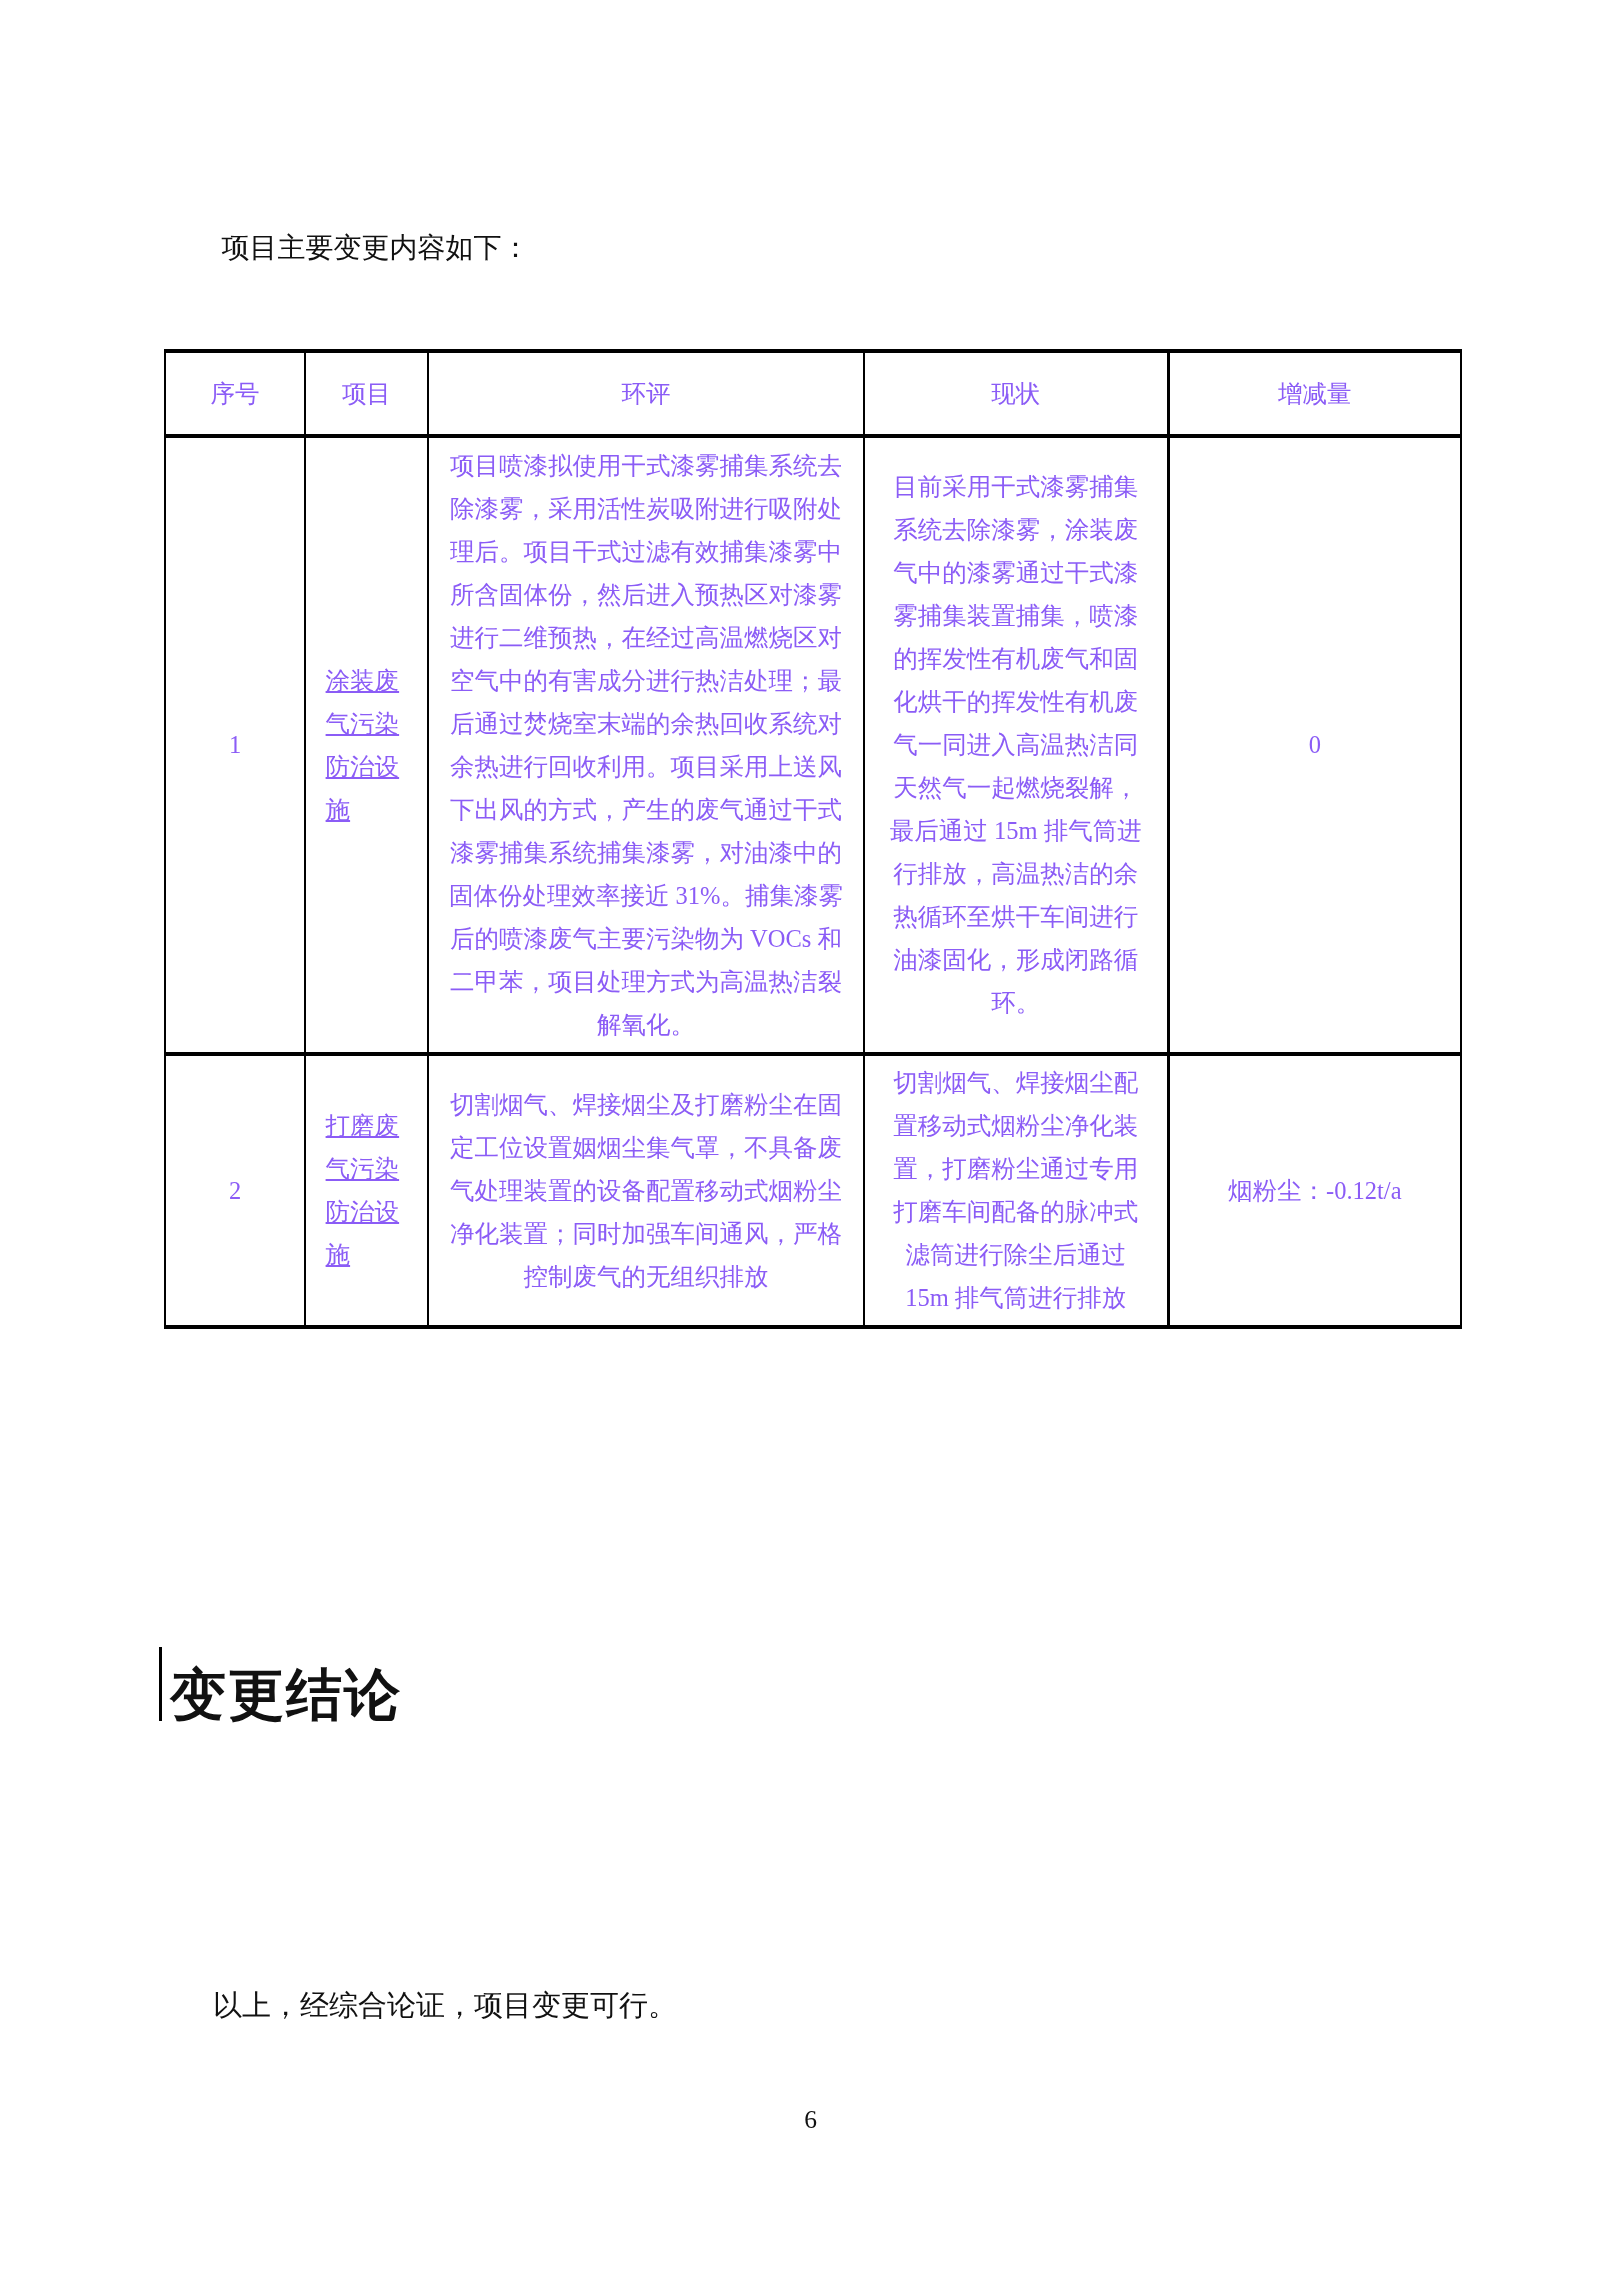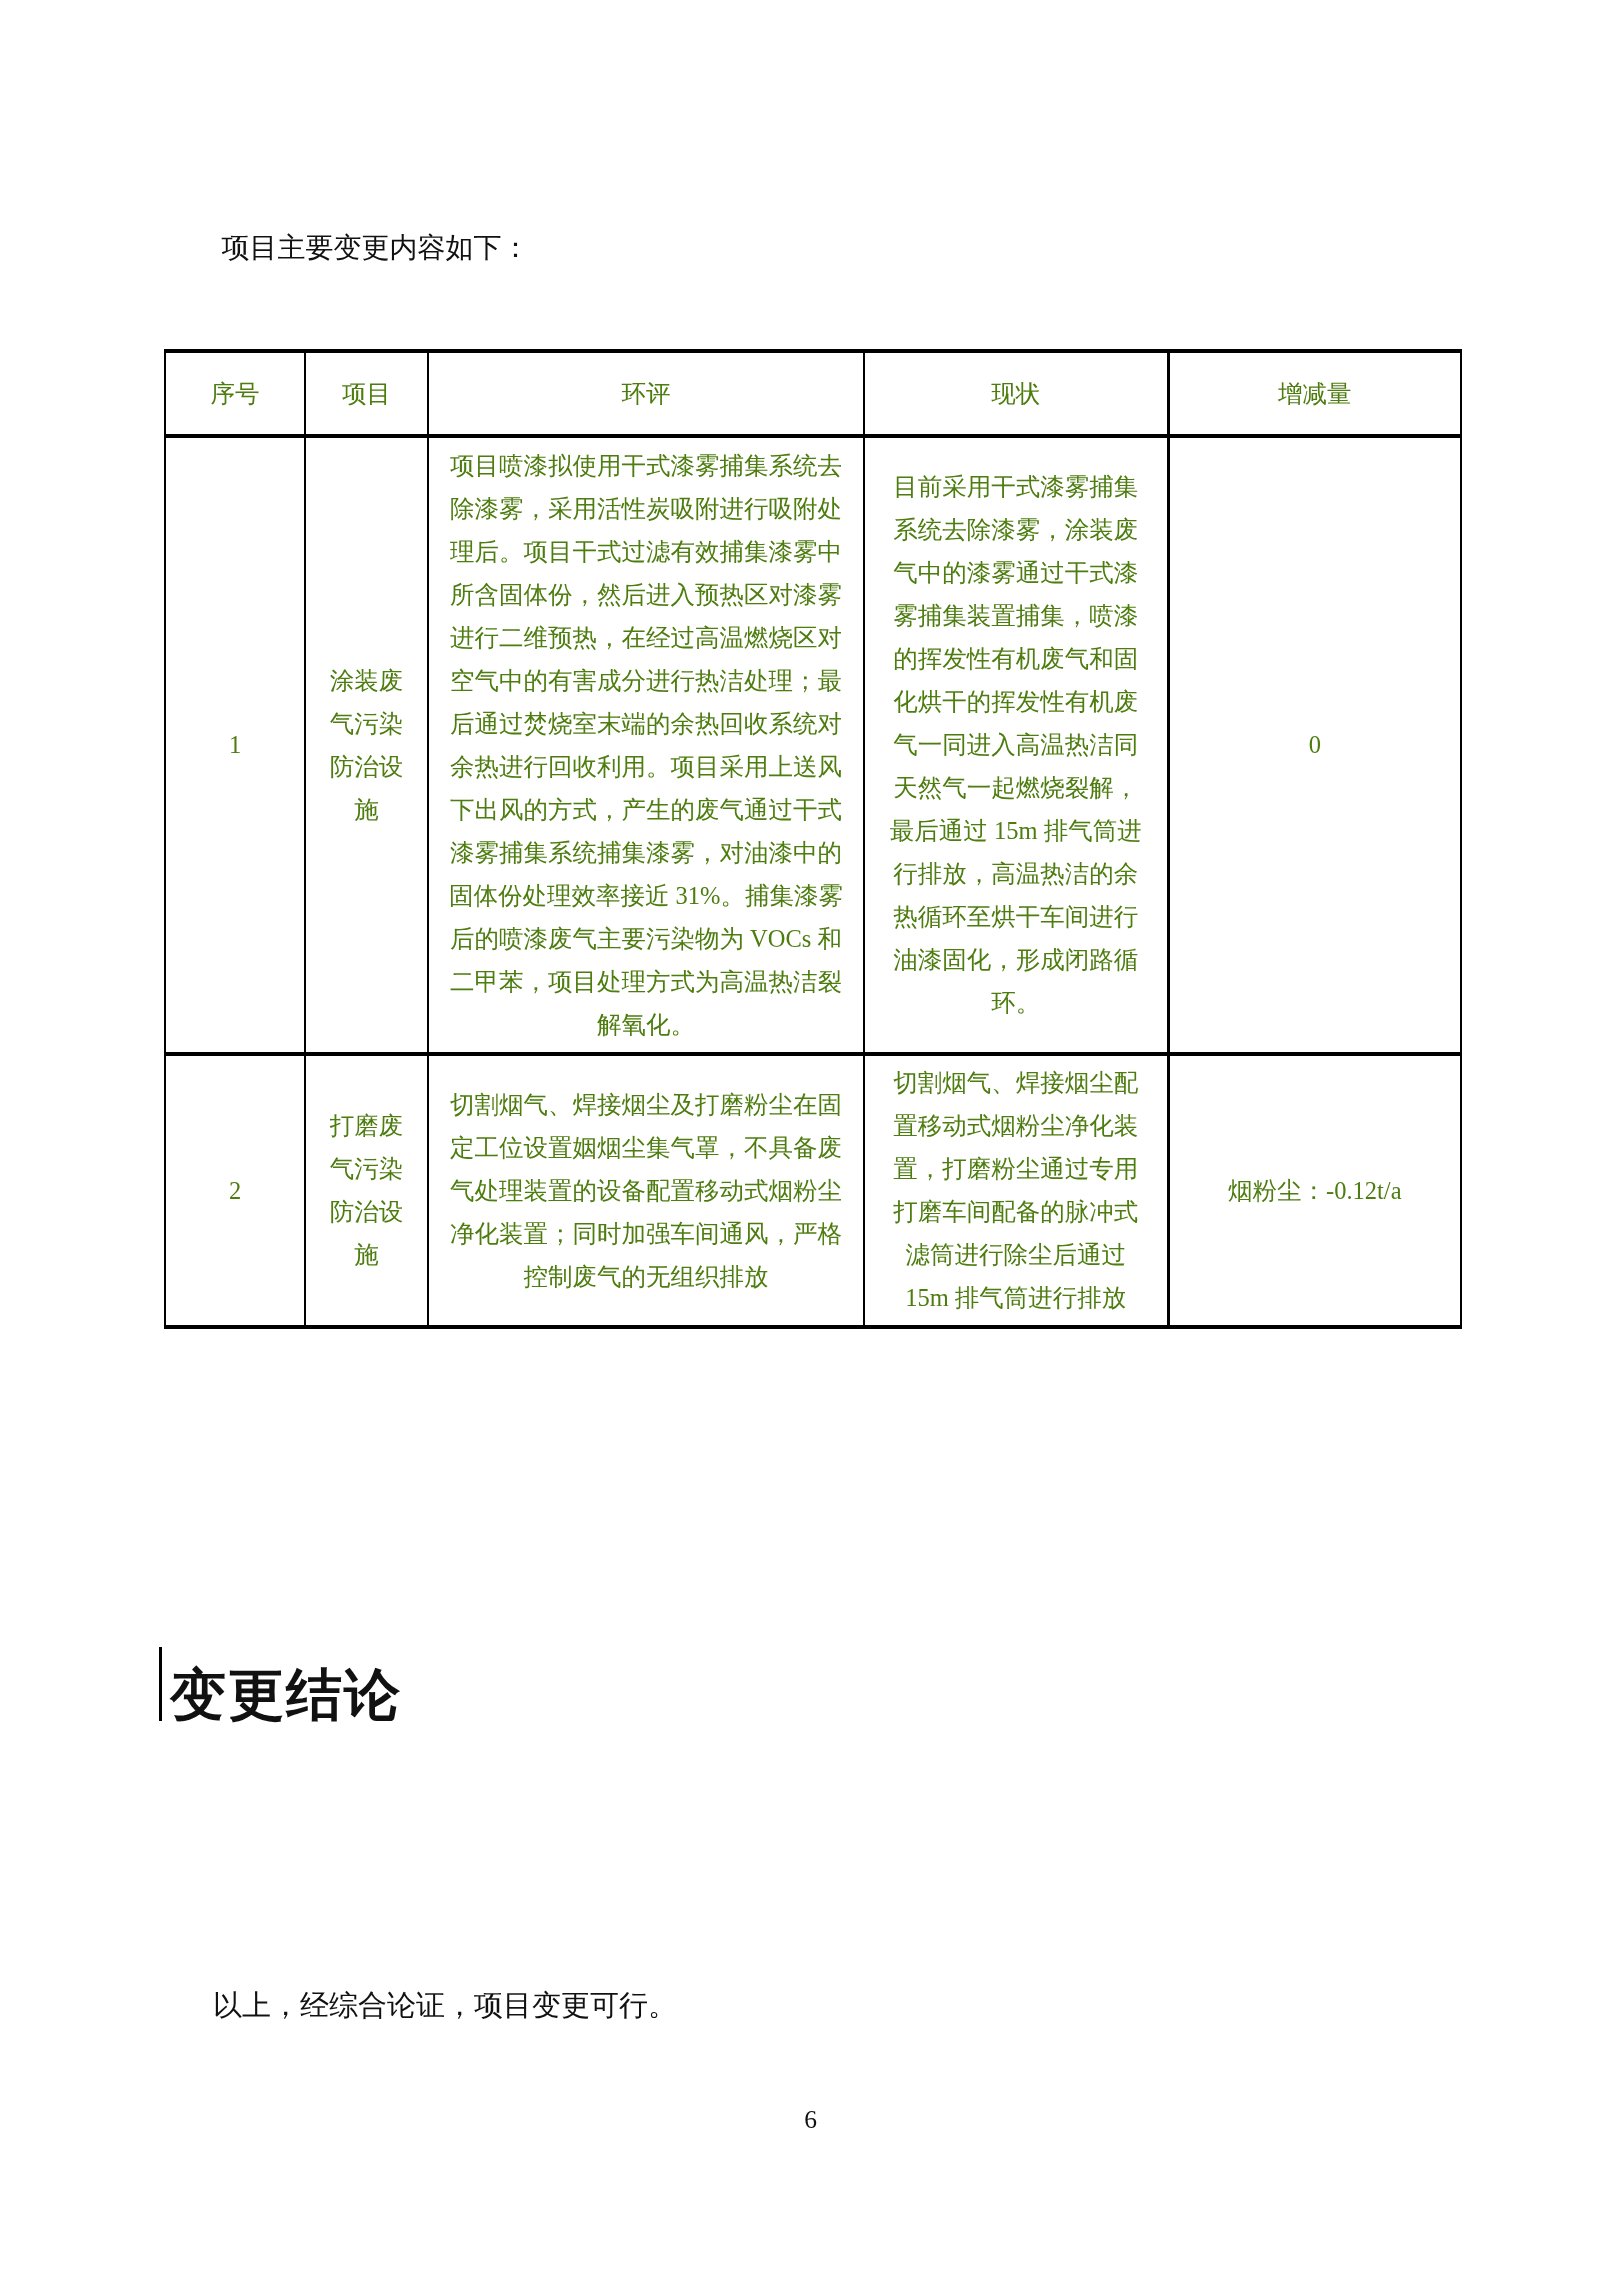--- a/index.html
+++ b/index.html
@@ -22,37 +22,37 @@
   .caption{
     position:absolute;left:164px;top:290px;width:1296px;
     text-align:center;font-weight:bold;font-size:30px;
   }
   .caption .cap-label{margin-right:37px;letter-spacing:2px;}
   
   table.change-table{
     position:absolute;left:164px;top:349px;
     border-collapse:collapse;table-layout:fixed;
     width:1296px;
-    font-size:24.5px;color:#4d7c0f;
+    font-size:24.5px;color:#8b5cf6;
   }
   table.change-table th,
   table.change-table td{
     border-left:2px solid #000;
     border-right:2px solid #000;
     border-top:4.9px solid #000;
     border-bottom:4.9px solid #000;
     vertical-align:middle;
     padding:5.9px 19.6px;
     line-height:43px;
     font-weight:normal;
   }
   table.change-table td.b-heavy, table.change-table th.b-heavy{border-left-width:3.9px;}
   th.h-cell{height:69px;text-align:center;}
   td.c-no{text-align:center;}
-  td.c-item{text-align:center;padding:5.9px 17.6px;}
+  td.c-item{padding:5.9px 17.6px;text-decoration:underline;}
   td.c-text{text-align:center;padding:9.8px 21.6px;}
   tr.row-1 td{height:574px;}
   tr.row-2 td{height:247px;}
   
   .h131{
     position:absolute;left:160px;top:1280px;margin:0;
     font-size:40px;font-weight:bold;letter-spacing:1px;
   }
   .body-p{
     position:absolute;left:155px;width:1347px;margin:0;

